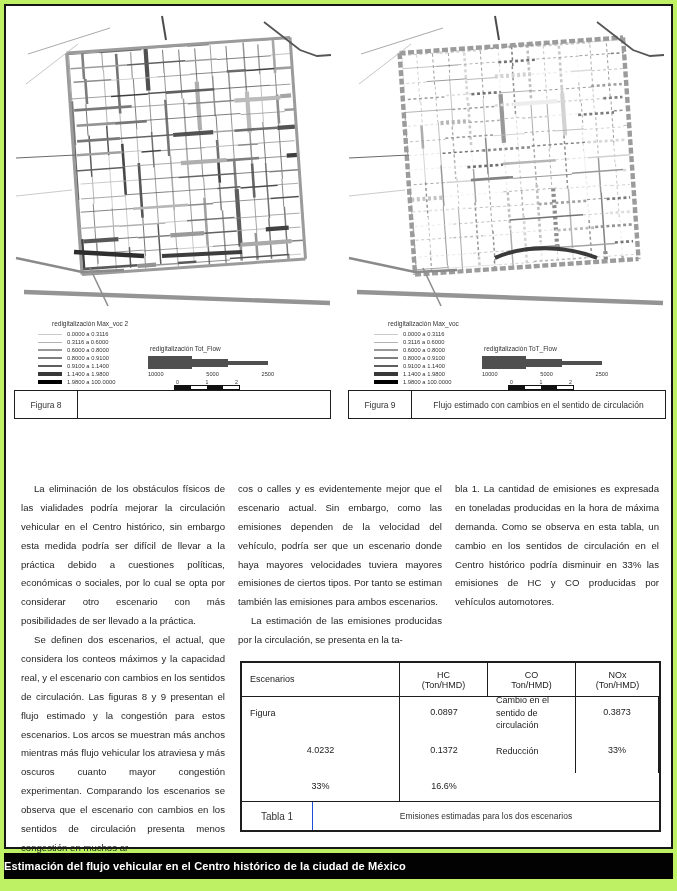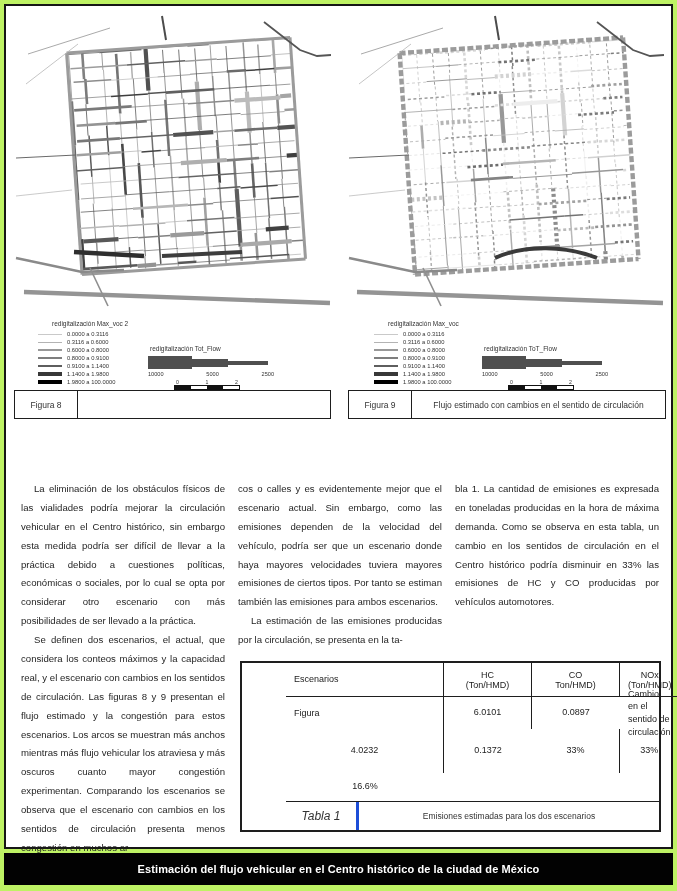--- a/index.html
+++ b/index.html
@@ -41,36 +41,36 @@
            text-align:center;padding:0 4px;}
 
   
   .columns{position:absolute;left:21px;top:451px;width:638px;display:flex;gap:13px;margin-top:29px;}
   .col{width:204px;font-size:9.6px;line-height:1.97;text-align:justify;color:#1f1f1f;}
   .col p{margin:0;}
   .col p.indent{text-indent:13px;}
 
   
   .etable{position:absolute;left:240px;top:661px;width:421px;border:2px solid #1e1e1e;
-          box-sizing:border-box;background:#fff;color:#222;font-size:9px;padding-left:44px;}
+          box-sizing:border-box;background:#fff;color:#222;font-size:9px;}
   .tgrid{display:grid;grid-template-columns:158px 88px 88px 1fr;}
   .tcell{display:flex;align-items:center;}
   .c-label{padding:2px 8px;line-height:1.4;}
   .c-val{justify-content:center;text-align:center;line-height:1.3;}
   .vline{border-right:1px solid #1e1e1e;}
   .hline{border-bottom:1px solid #1e1e1e;}
   .hcell{flex-direction:column;justify-content:center;}
   .tcaption{display:flex;border-top:1.5px solid #1e1e1e;height:28px;}
-  .tcap-id{width:70px;border-right:3px solid #1d4ed8;display:flex;align-items:center;
-           justify-content:center;font-size:12px;color:#333;flex:0 0 auto;font-style:italic;}
+  .tcap-id{width:70px;border-right:1px solid #1d4ed8;display:flex;align-items:center;
+           justify-content:center;font-size:10px;color:#333;flex:0 0 auto;}
   .tcap-text{flex:1;display:flex;align-items:center;justify-content:center;font-size:8.5px;color:#333;text-align:right;}
 
   
-  .footer{position:absolute;left:4px;top:853px;width:669px;height:32px;background:#020202;
-          display:flex;align-items:center;justify-content:center;}
+  .footer{position:absolute;left:4px;top:853px;width:669px;height:26px;background:#020202;
+          display:flex;align-items:center;}
   .footer span{color:#fff;font-weight:bold;font-size:11px;letter-spacing:0.1px;}
 </style>
 </head>
 <body>
 
 <div id="page">
   <div class="frame"></div>
 
   <svg id="map0" class="mapsvg" style="left:12px;top:6px;" width="320" height="302" viewBox="0 0 320 302">
       <g transform="rotate(-4 160 150)">
@@ -622,25 +622,26 @@
         </div>
         <div class="tcell vline hline hcell">
           <div>CO</div>
           <div>Ton/HMD)</div>
         </div>
         <div class="tcell hline hcell">
           <div>NOx</div>
           <div>(Ton/HMD)</div>
         </div>
         <div class="tcell vline c-label">Figura</div>
-        <div class="tcell vline c-val">6.0101</div>
         <div class="tcell c-val">0.0897</div>
         <div class="tcell vline c-label">Cambio en el sentido de circulación</div>
+        <div class="tcell vline c-val">0.3873</div>
         <div class="tcell vline c-val">4.0232</div>
         <div class="tcell c-val">0.1372</div>
+        <div class="tcell vline c-label">Reducción</div>
         <div class="tcell vline c-val">33%</div>
         <div class="tcell vline c-val">33%</div>
         <div class="tcell c-val">16.6%</div>
       </div>
     <div class="tcaption">
       <div class="tcap-id">Tabla 1</div>
       <div class="tcap-text">Emisiones estimadas para los dos escenarios</div>
     </div>
   </div>
 

